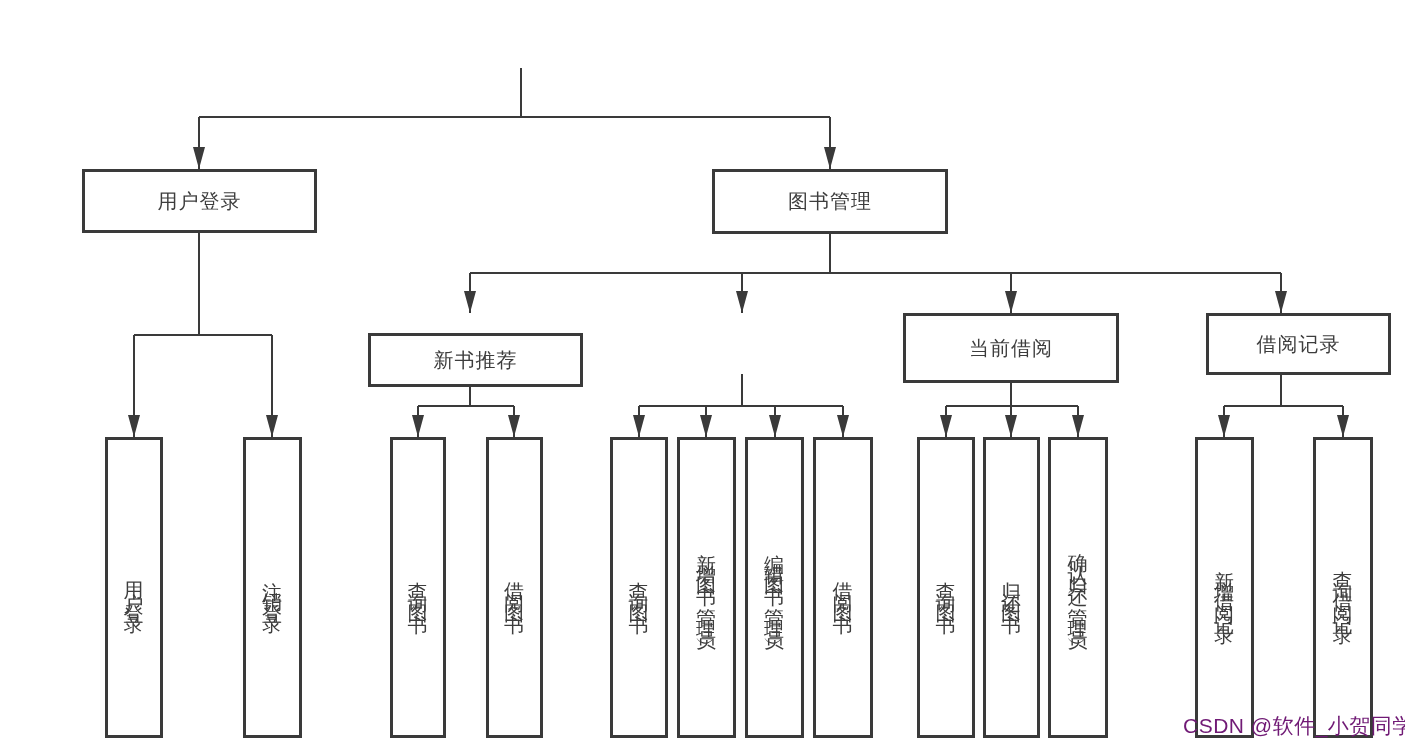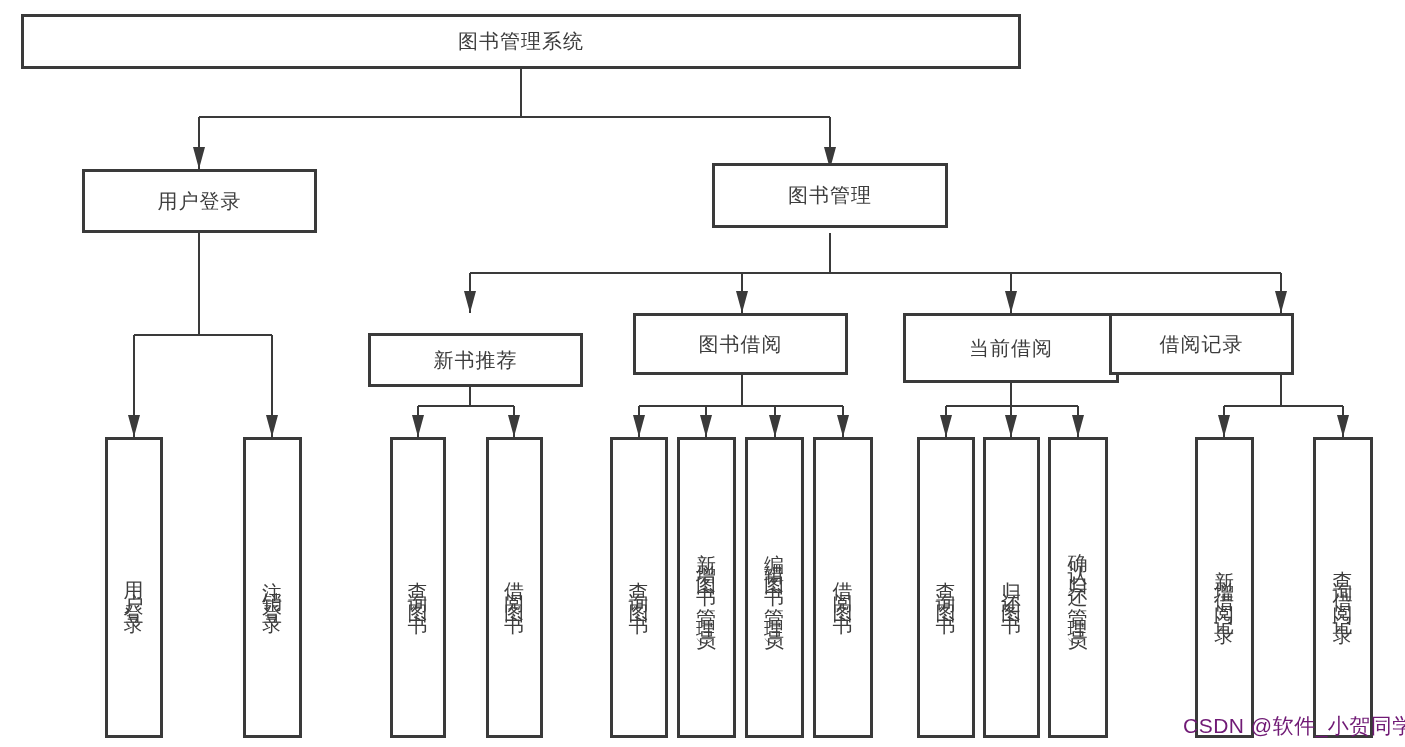--- a/index.html
+++ b/index.html
@@ -112,41 +112,35 @@
     </g>
 
     <g stroke="#3a3a3a" stroke-width="2" fill="none">
       <path d="M1281,374 V406" shape-rendering="crispEdges"></path>
       <path d="M1224,406 H1343" shape-rendering="crispEdges"></path>
       <path d="M1224,406 V437" marker-end="url(#arrow)"></path>
       <path d="M1343,406 V437" marker-end="url(#arrow)"></path>
     </g>
   </svg>
 
-  <div class="node h" style="left:21px; top:14px; width:1000px; height:55px;">
-    <span>图书管理系统</span>
-  </div>
 
   <div class="node h" style="left:82px; top:169px; width:235px; height:64px;">
     <span>用户登录</span>
   </div>
-  <div class="node h" style="left:712px; top:163px; width:236px; height:65px;text-align:right;">
+  <div class="node h" style="left:712px; top:169px; width:236px; height:65px;text-align:right;">
     <span>图书管理</span>
   </div>
 
   <div class="node h" style="left:368px; top:313px; width:215px; height:54px;margin-top:20px;">
     <span>新书推荐</span>
   </div>
-  <div class="node h" style="left:633px; top:313px; width:215px; height:62px;">
-    <span>图书借阅</span>
-  </div>
   <div class="node h" style="left:903px; top:313px; width:216px; height:70px;">
     <span>当前借阅</span>
   </div>
-  <div class="node h" style="left:1109px; top:313px; width:185px; height:62px;">
+  <div class="node h" style="left:1206px; top:313px; width:185px; height:62px;">
     <span>借阅记录</span>
   </div>
 
   <div class="node v" style="left:105px; top:437px; width:58px; height:301px;">
     <span>用户登录</span>
   </div>
   <div class="node v" style="left:243px; top:437px; width:59px; height:301px;">
     <span>注销登录</span>
   </div>
 

